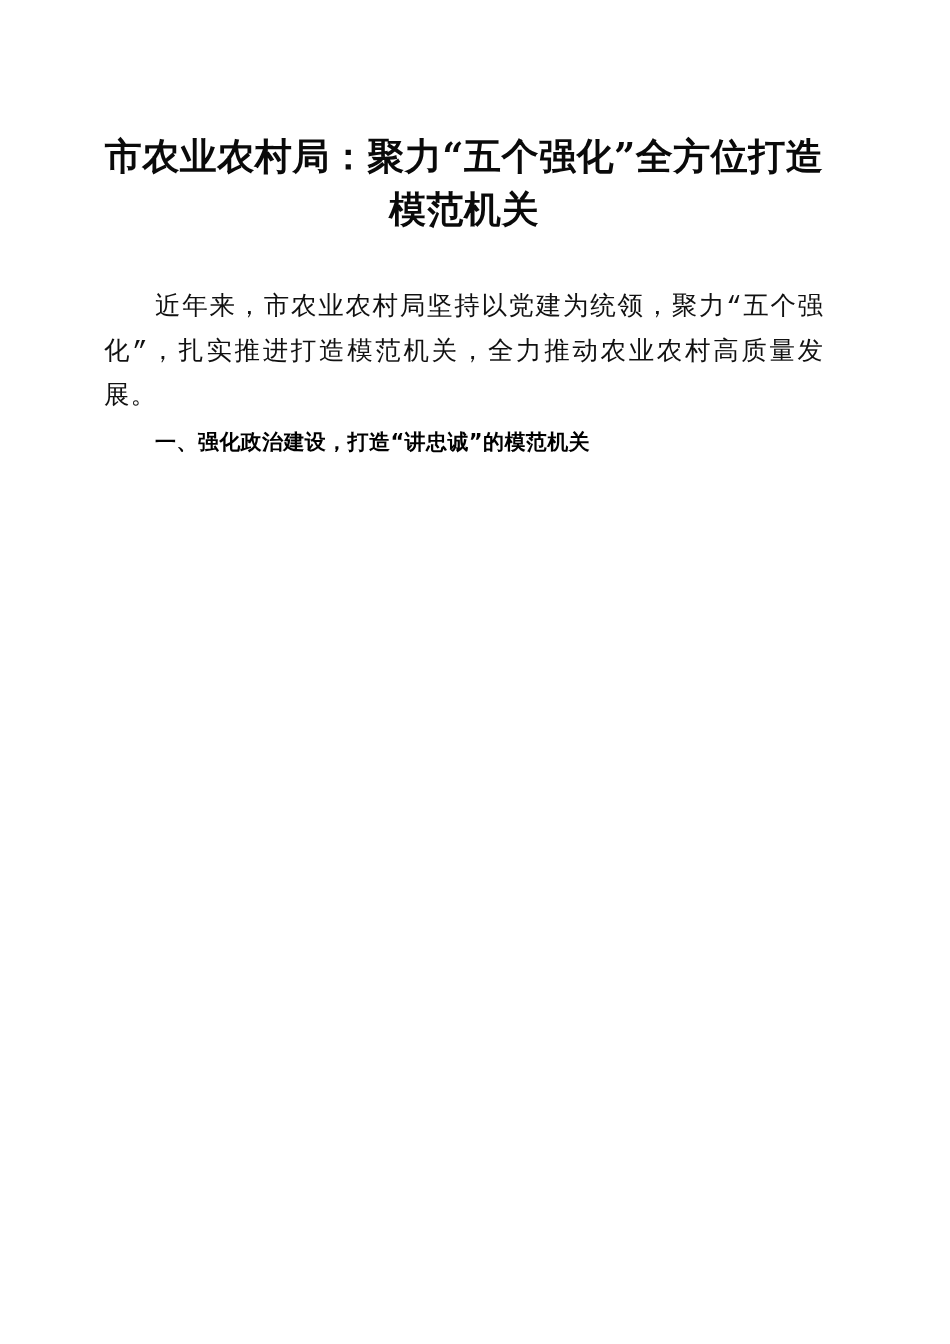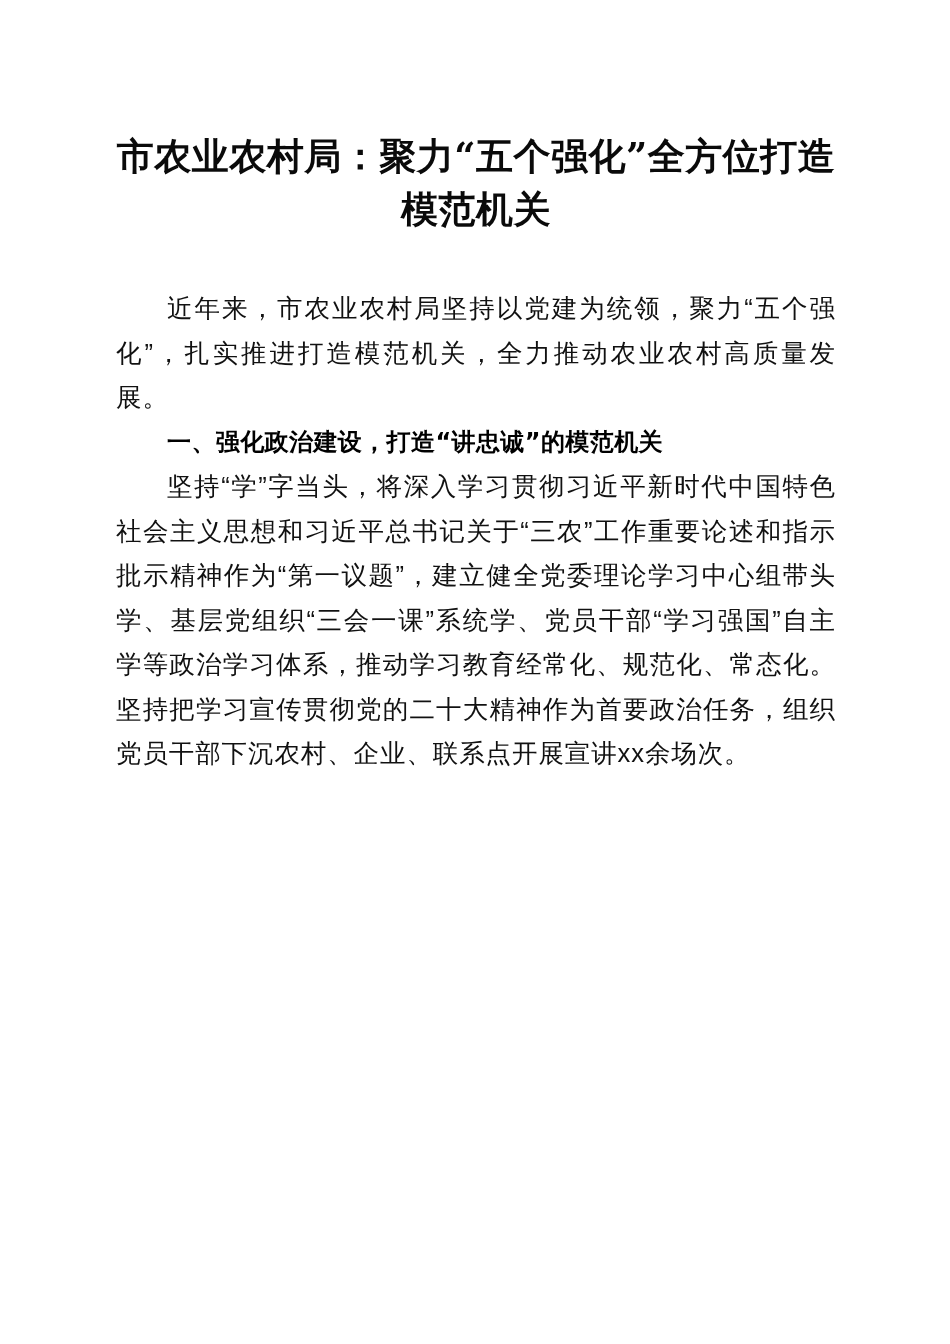--- a/index.html
+++ b/index.html
@@ -19,55 +19,55 @@
   #page {
     position: relative;
     width: 950px;
     height: 1344px;
     background: #ffffff;
     box-sizing: border-box;
   }
 
   #content {
     position: absolute;
-    left: 116px;
+    left: 104px;
     top: 130px;
     width: 720px;
   }
 
   
   .doc-title {
     font-family: "DejaVu Serif", "Liberation Serif", serif;
     font-weight: bold;
     font-size: 37px;
     line-height: 53px;
     text-align: center;
     letter-spacing: 0.5px;
     margin: 0 0 0 0;
     color: #0a0a0a;
   }
 
   
   .para {
-    font-family: Liberation Sans, sans-serif;
+    font-family: Liberation Mono, monospace;
     font-size: 25.5px;
     line-height: 44.5px;
     text-align: justify;
     text-justify: inter-ideograph;
     text-indent: 51px;
     margin: 0;
     letter-spacing: 0.9px;
     color: #111111;
   }
 
   
   .section-heading {
     font-family: "DejaVu Sans", "Liberation Sans", sans-serif;
     font-weight: bold;
-    font-size: 24px;
+    font-size: 21px;
     line-height: 44.5px;
     text-indent: 51px;
     text-align: left;
     margin: 0;
     letter-spacing: 0.4px;
     color: #000000;
   }
 
   .spacer-title-body {
     height: 50px;
@@ -80,18 +80,17 @@
   <div id="content">
 
     <h1 class="doc-title" id="title-el">市农业农村局：聚力“五个强化”全方位打造模范机关</h1>
 
     <div class="spacer-title-body"></div>
 
     <p class="para">近年来，市农业农村局坚持以党建为统领，聚力“五个强化”，扎实推进打造模范机关，全力推动农业农村高质量发展。</p>
 
     <p class="section-heading">一、强化政治建设，打造“讲忠诚”的模范机关</p>
 
-    <p class="para">坚持“学”字当头，将深入学习贯彻习近平新时代中国特色社会主义思想和习近平总书记关于“三农”工作重要论述和指示批示精神作为“第一议题”，建立健全党委理论学习中心组带头学、基层党组织“三会一课”系统学、党员干部“学习强国”自主学等政治学习体系，推动学习教育经常化、规范化、常态化。坚持把学习宣传贯彻党的二十大精神作为首要政治任务，组织党员干部下沉农村、企业、联系点开展宣讲xx余场次。</p>
 
 
 
   </div>
 </div>
 
 </body></html>

